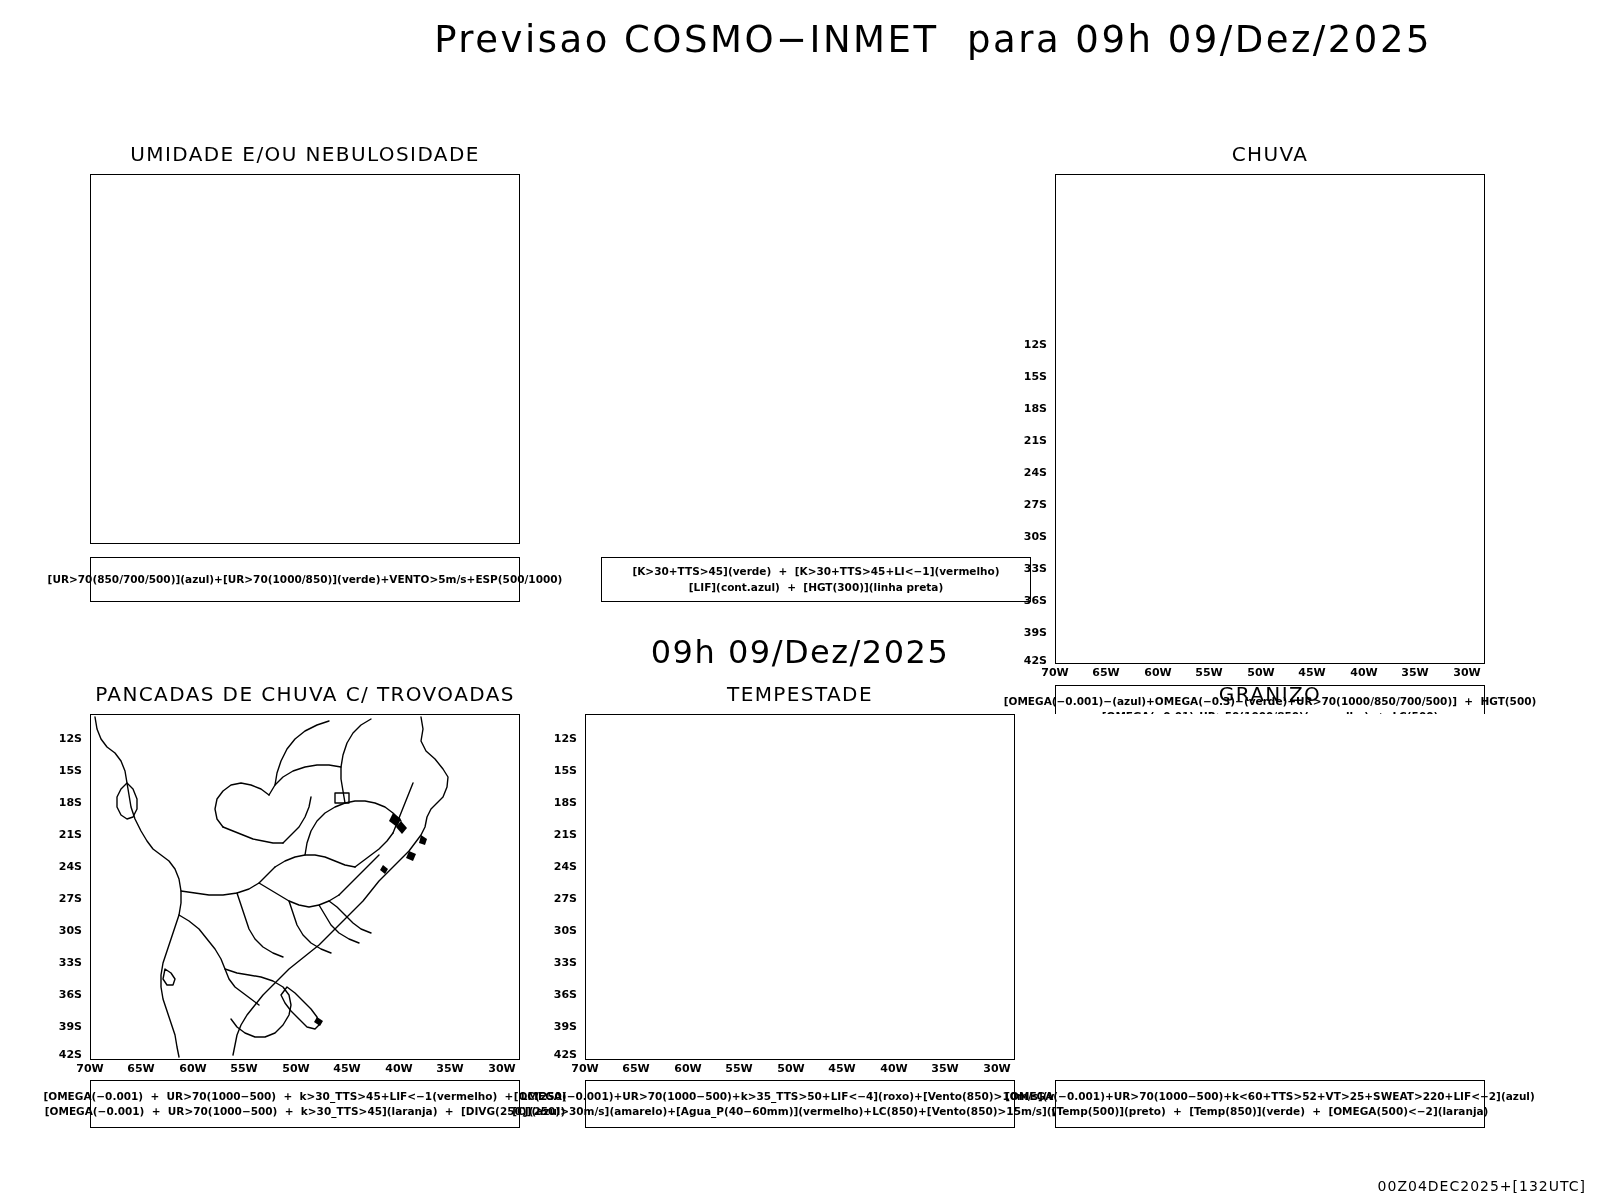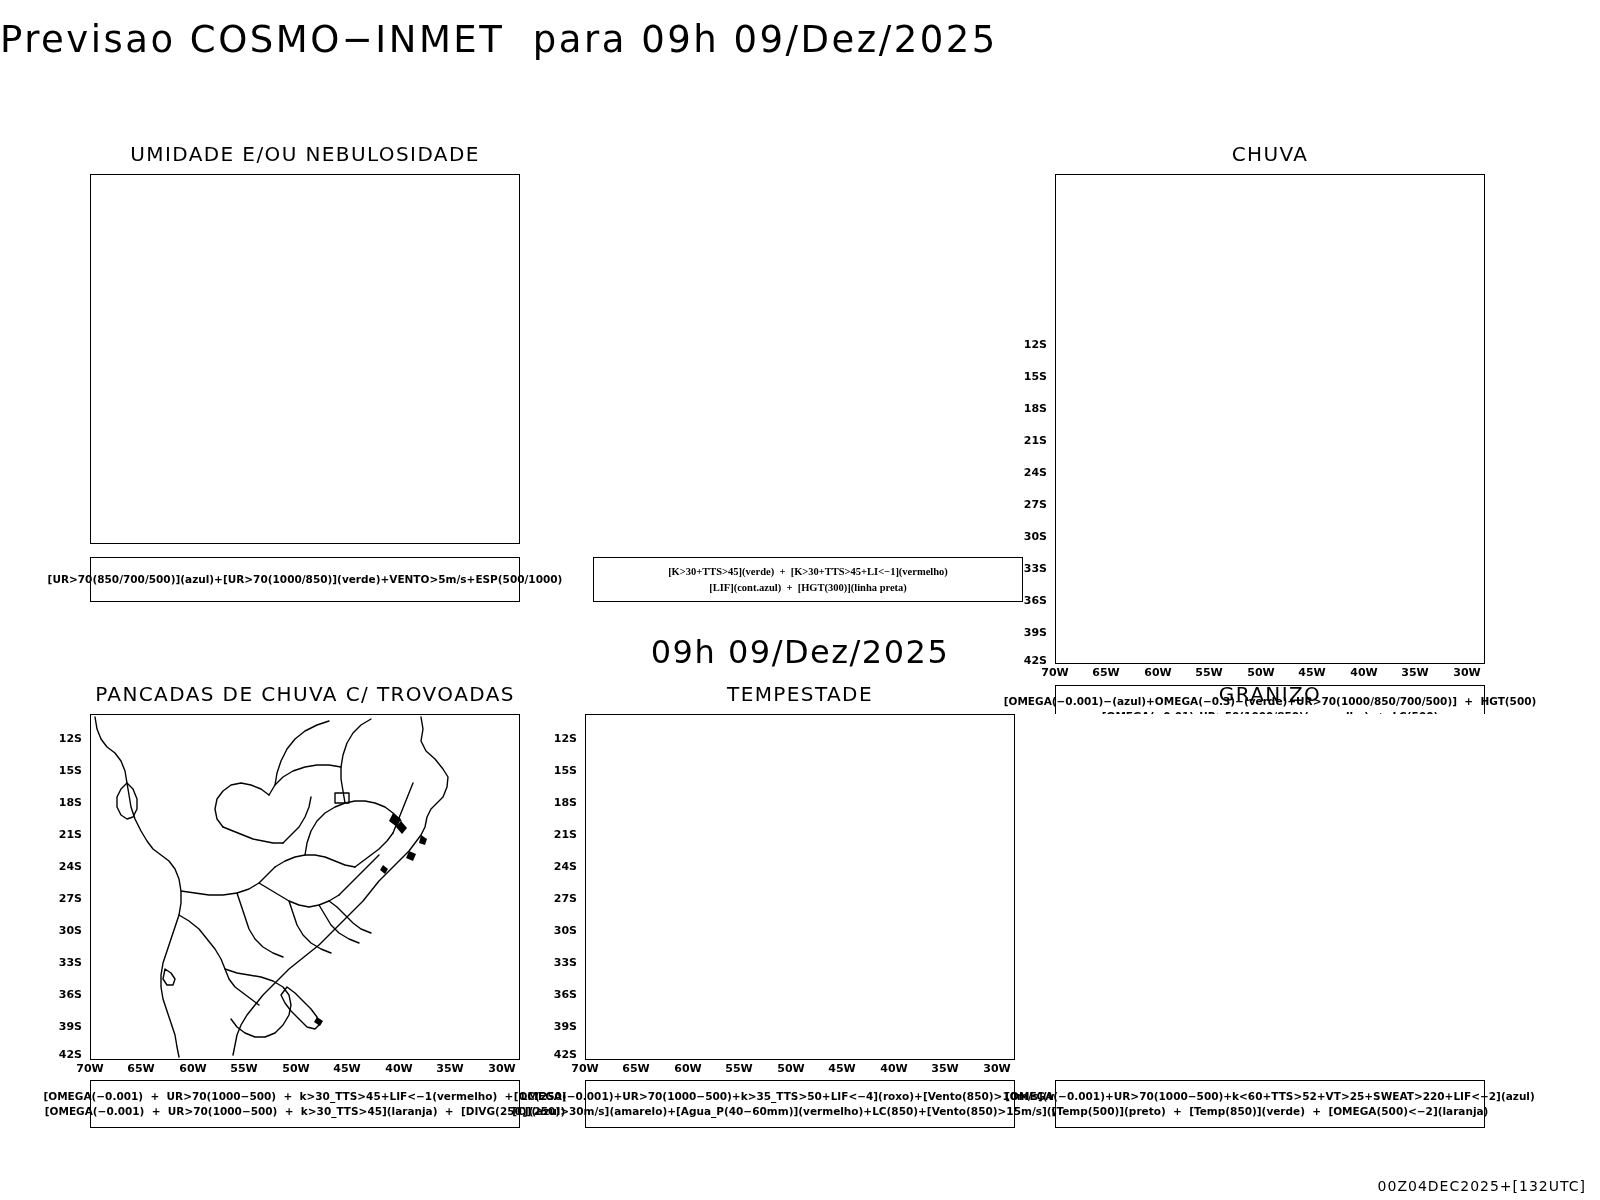--- a/index.html
+++ b/index.html
@@ -18,21 +18,21 @@
   .page {
     position: relative;
     width: 1600px;
     height: 1200px;
   }
   .main-title {
     position: absolute;
     left: 0;
     top: 18px;
     width: 1432px;
-    text-align: left;
+    text-align: right;
     font-size: 37px;
     letter-spacing: 2.5px;
     font-family: "DejaVu Sans", sans-serif;
     font-weight: 400;
     white-space: pre;
   }
   .mid-title {
     position: absolute;
     left: 0;
     top: 633px;
@@ -117,21 +117,21 @@
   <div class="panel" style="left:90px; top:142px; width:430px; height:470px;">
     <div class="panel-title">UMIDADE E/OU NEBULOSIDADE</div>
     <div class="map-box" style="left:0px; top:32px; width:430px; height:370px;"></div>
     <div class="legend-box" style="left:0px; top:415px; width:430px; height:45px;">
       <div class="legend-line">[UR&gt;70(850/700/500)](azul)+[UR&gt;70(1000/850)](verde)+VENTO&gt;5m/s+ESP(500/1000)</div>
     </div>
   </div>
 
   <div class="panel" style="left:585px; top:142px; width:430px; height:470px;">
     <div class="map-box" style="left:0px; top:32px; width:430px; height:370px; border-color:transparent;"></div>
-    <div class="legend-box" style="left:8px; top:415px; width:430px; height:45px;font-family:Liberation Serif, serif;">
+    <div class="legend-box" style="left:16px; top:415px; width:430px; height:45px;">
       <div class="legend-line">[K&gt;30+TTS&gt;45](verde)  +  [K&gt;30+TTS&gt;45+LI&lt;−1](vermelho)</div>
       <div class="legend-line">[LIF](cont.azul)  +  [HGT(300)](linha preta)</div>
     </div>
   </div>
 
   <div class="panel" style="left:1055px; top:142px; width:430px; height:470px;">
     <div class="panel-title">CHUVA</div>
 
     <div class="axis-label ylab" style="left:-48px; top:196px; width:40px;">12S</div>
     <div class="axis-label ylab" style="left:-48px; top:228px; width:40px;">15S</div>

